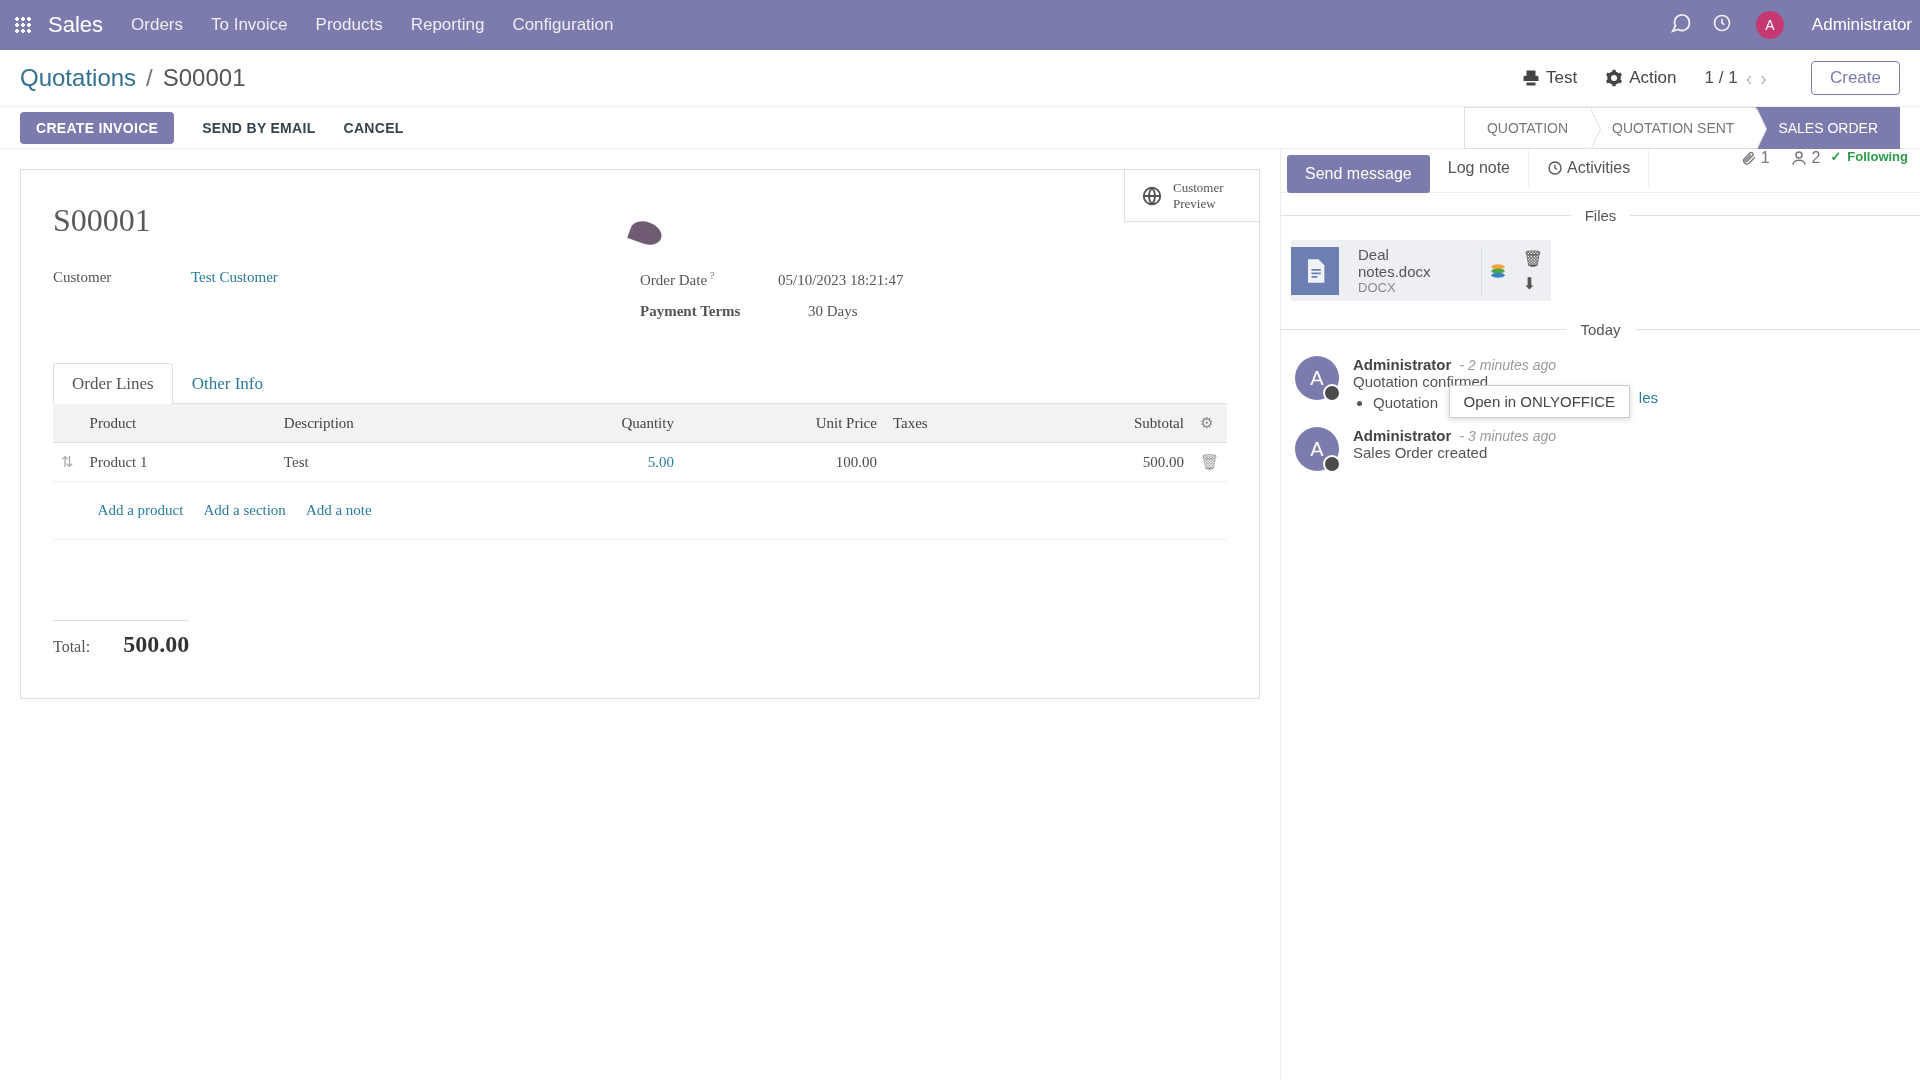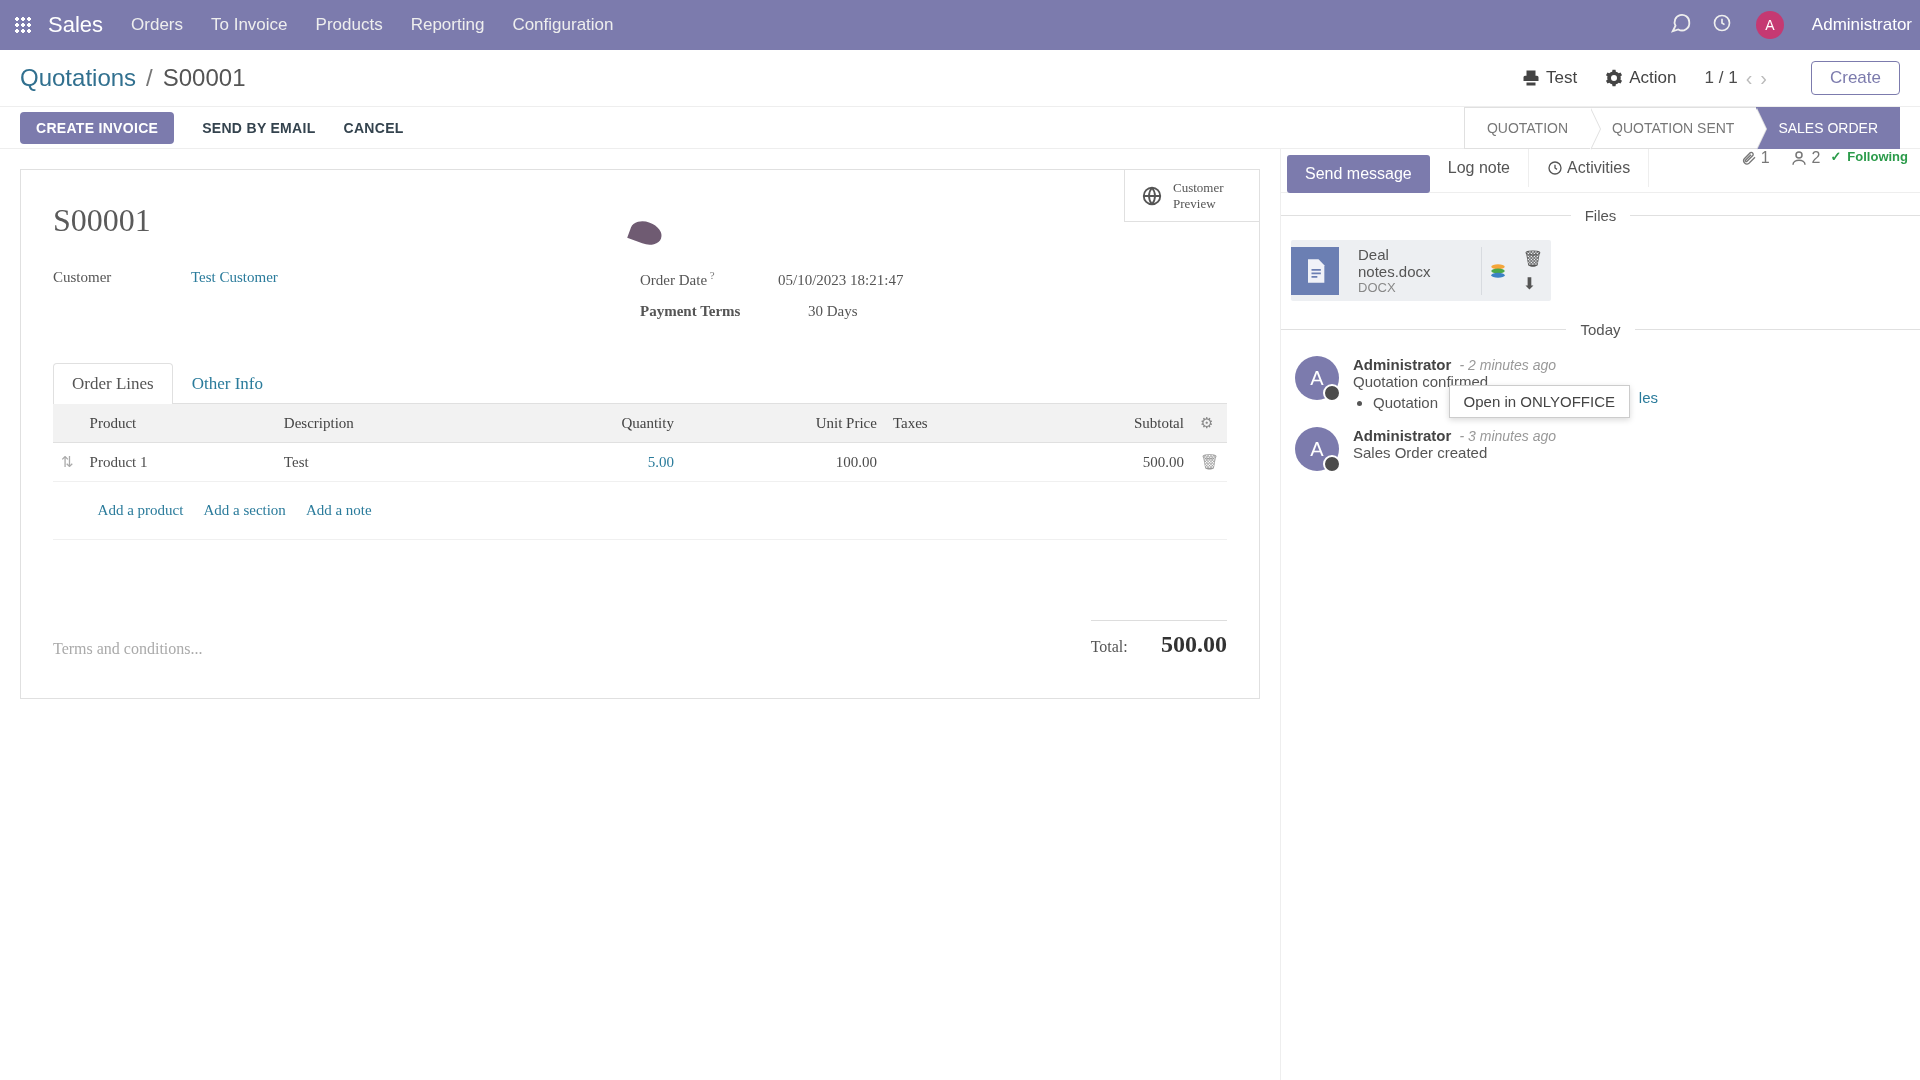--- a/index.html
+++ b/index.html
@@ -277,21 +277,20 @@
                 <span>Add a product</span>
                 <span>Add a section</span>
                 <span>Add a note</span>
               </div>
             </td>
               </tr>
           </tbody>
         </table>
 
         <div class="footer">
-          <div class="terms">Terms and conditions...</div>
           <div class="totals">
             <hr>
             <span class="lbl">Total:</span>
             <span class="val">500.00</span>
           </div>
         </div>
       </div>
     </div>
   </div>
 

